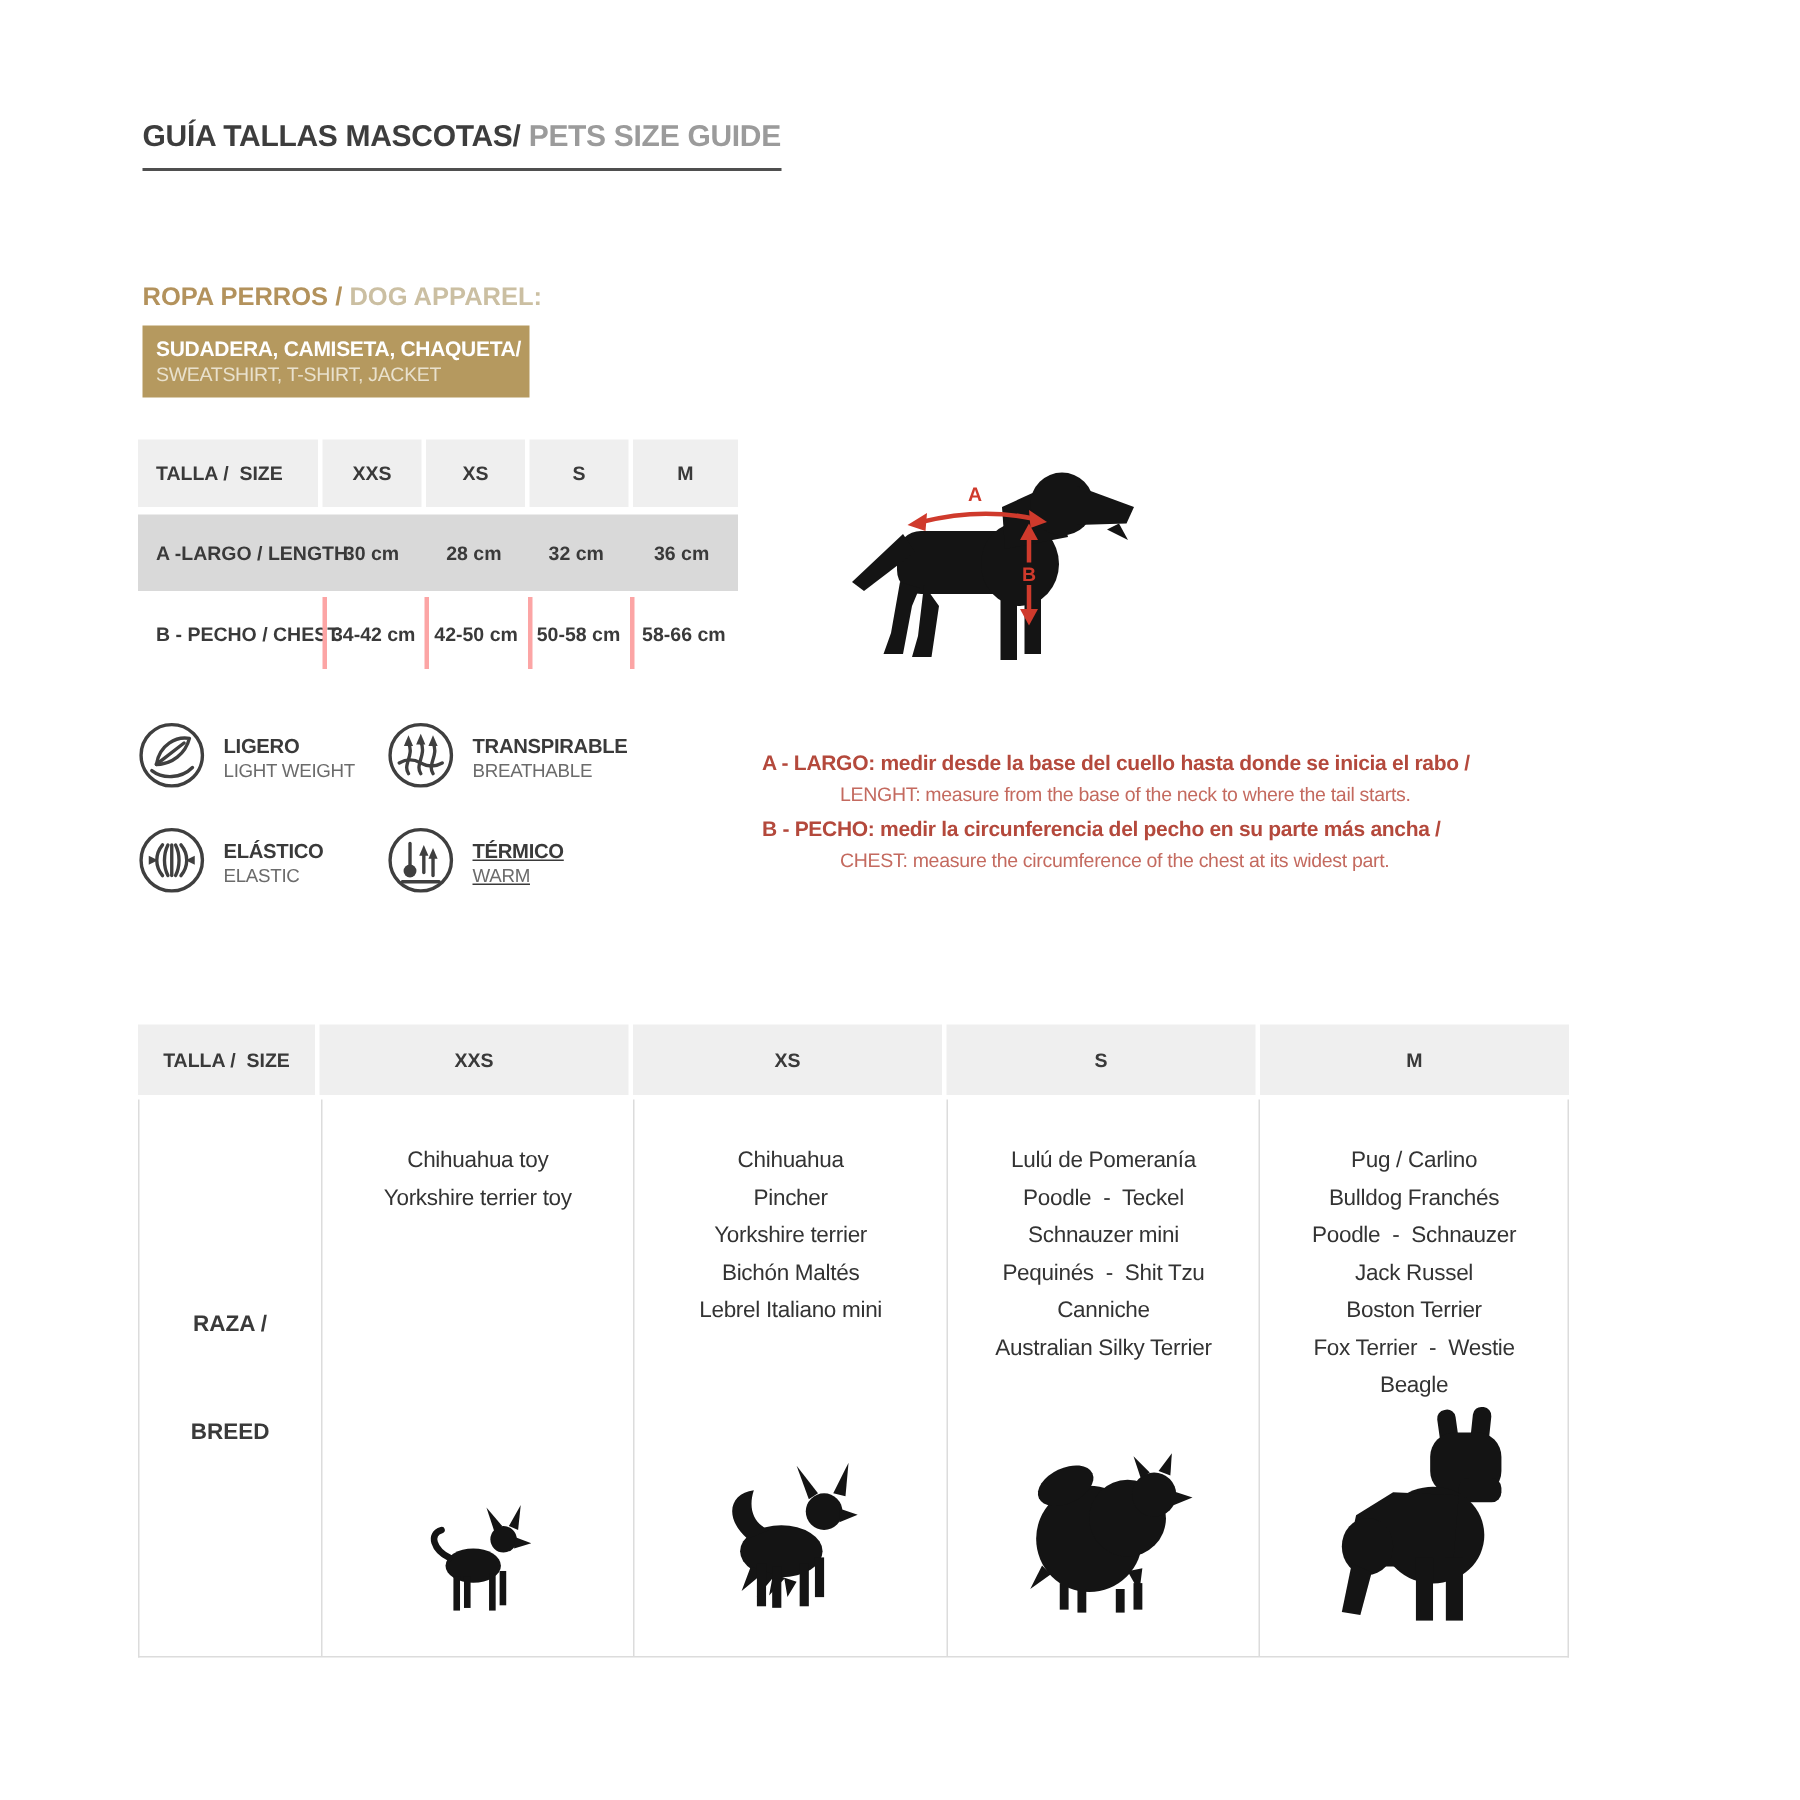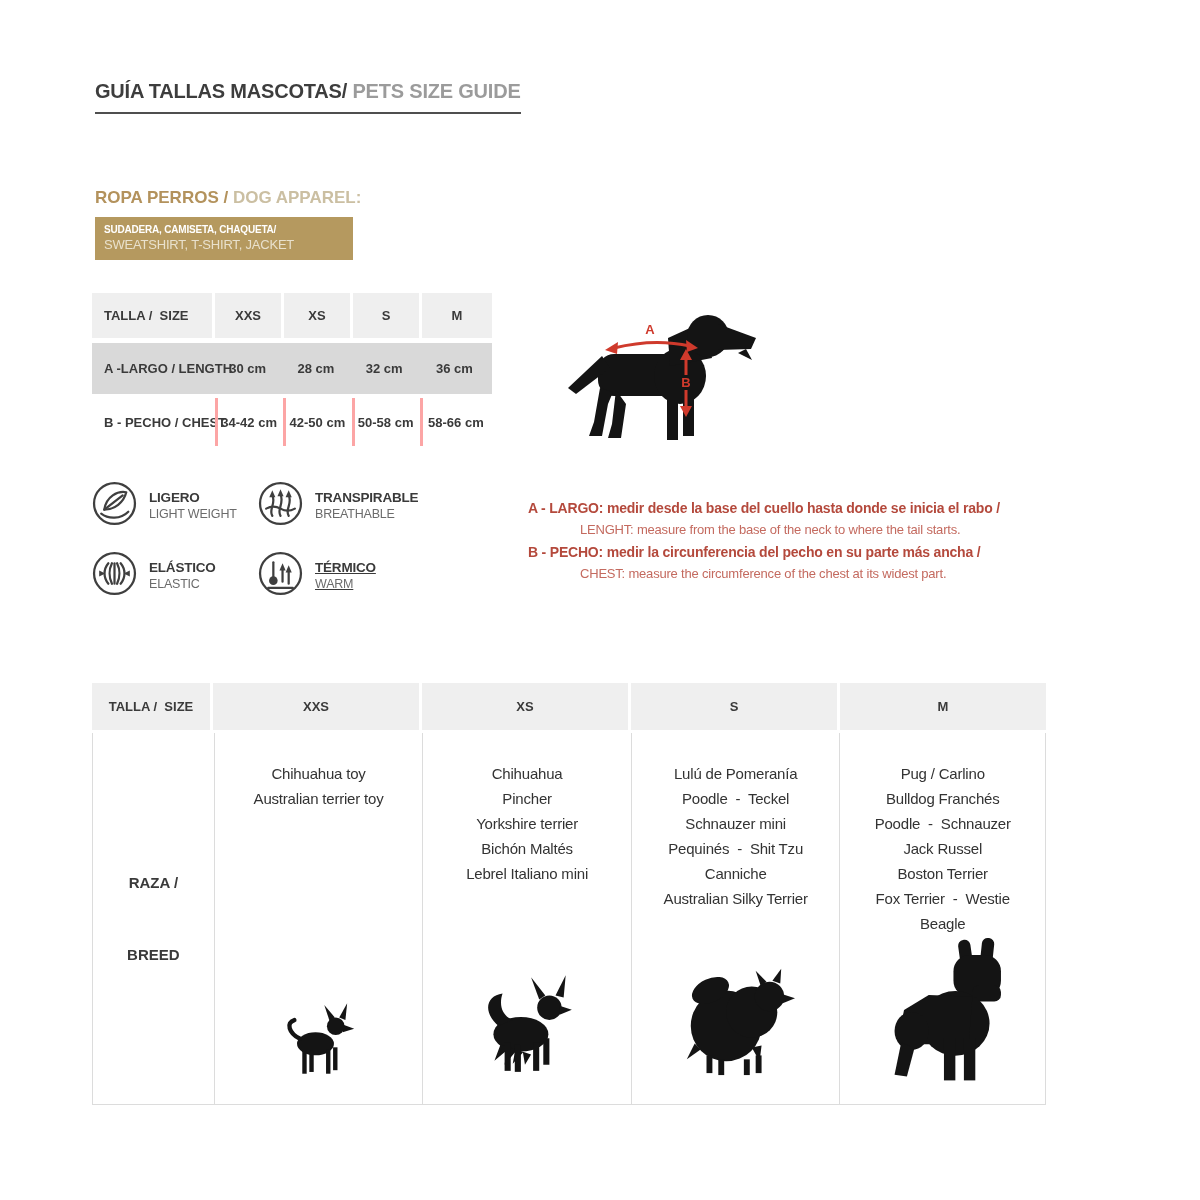--- a/index.html
+++ b/index.html
@@ -16,21 +16,21 @@
   .title .es{color:#3d3d3d;}
   .title .en{color:#9b9b9b;}
 
   .subtitle{left:95px;top:140px;font-size:17px;font-weight:bold;white-space:pre;margin-top:48px;}
   .subtitle .es{color:#b3925c;}
   .subtitle .en{color:#cbbfa2;}
 
   
   .banner{left:95px;top:217px;width:240px;background:#b5995f;color:#fff;
           padding:7px 9px 8px 9px;}
-  .banner .l1{font-size:10px;font-weight:bold;letter-spacing:-0.2px;white-space:pre;}
+  .banner .l1{font-size:14px;font-weight:bold;letter-spacing:-0.2px;white-space:pre;}
   .banner .l2{font-size:13px;color:#e9e1cd;letter-spacing:-0.2px;margin-top:2px;white-space:pre;}
 
   
   .sizetable{left:92px;top:293px;width:400px;}
   .trow{display:flex;}
   .tcell{box-sizing:border-box;display:flex;align-items:center;justify-content:center;
          font-size:13px;font-weight:bold;white-space:pre;}
   .c0{width:120px;justify-content:flex-start;padding-left:12px;}
   .c1,.c2,.c3{width:66px;}
   .c4{width:70px;}
@@ -43,21 +43,21 @@
   .rowB .tcell + .tcell{border-left:3px solid #fca5a5;}
 
   
   .feature{display:flex;align-items:center;width:165px;}
   .feature .ficon{flex:0 0 45px;height:45px;}
   .feature .ftext{margin-left:12px;padding-top:5px;line-height:17px;}
   .feature .f-es{font-size:13.5px;font-weight:bold;color:#3a3a3a;letter-spacing:-0.2px;}
   .feature .f-en{font-size:12.5px;color:#6b6b6b;letter-spacing:-0.2px;}
 
   
-  .notes{left:508px;top:497px;width:620px;line-height:22px;margin-left:20px;}
+  .notes{left:508px;top:497px;width:620px;line-height:22px;}
   .notes .n-es{font-size:14px;font-weight:bold;color:#b4493c;letter-spacing:-0.2px;}
   .notes .n-en{font-size:13px;color:#c46a5f;margin-left:52px;letter-spacing:-0.2px;}
 
   
   .breedtable{left:92px;top:683px;width:954px;}
   .bhead{display:flex;}
   .bhead .bcell{box-sizing:border-box;background:#efefef;height:47px;margin-right:3px;
                 display:flex;align-items:center;justify-content:center;
                 font-size:13px;font-weight:bold;white-space:pre;}
   .bhead .bcell:last-child{margin-right:0;}
@@ -231,21 +231,21 @@
     <div class="bcol bb0">
       <div class="rowlabel">
         <div>RAZA /</div>
         <div>BREED</div>
       </div>
     </div>
 
     <div class="bcol bb1">
       <div class="breeds">
         <div class="breed-line">Chihuahua toy</div>
-        <div class="breed-line">Australian terrier toy</div>
+        <div class="breed-line">Yorkshire terrier toy</div>
       </div>
       <div class="dogslot">
         <svg width="96" height="88" viewBox="0 0 100 100">
           <g class="sil">
             <ellipse cx="46" cy="60" rx="21" ry="13"></ellipse>
             <circle cx="69" cy="40" r="10"></circle>
             <polygon points="62,34 56,16 68,30"></polygon>
             <polygon points="73,30 82,14 80,33"></polygon>
             <polygon points="77,38 90,43 77,47"></polygon>
             <rect x="58" y="66" width="5" height="28"></rect>

